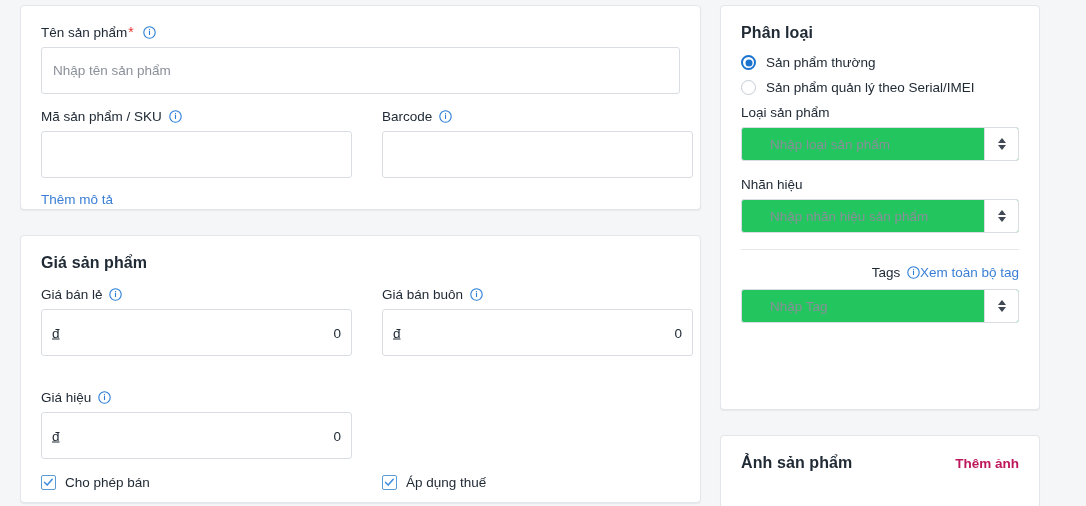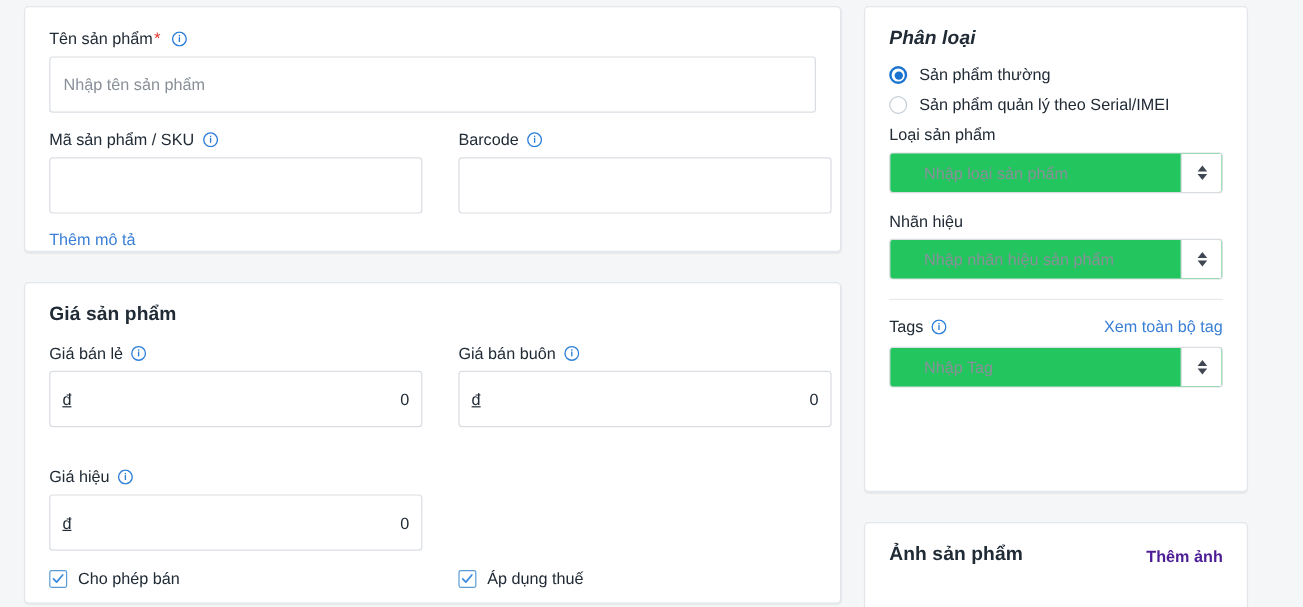--- a/index.html
+++ b/index.html
@@ -25,21 +25,21 @@
   }
   .card-pad{padding:18px 20px 32px 20px;}
 
   .card-title{
     font-size:16px;
     font-weight:600;
     color:#212b36;
     margin:0 0 14px 0;
     letter-spacing:.1px;
   }
-  .card-title.tight{margin-bottom:12px;font-style:italic;}
+  .card-title.tight{margin-bottom:12px;}
 
   .field{margin-bottom:14px;}
   .field:last-child{margin-bottom:0;}
 
   .label{
     display:block;
     font-size:13.5px;
     color:#212b36;
     margin:0 0 6px 0;
     line-height:17px;
@@ -83,21 +83,21 @@
     pointer-events:none;
   }
   .money .input{padding-left:26px;text-align:right;padding-right:11px;color:transparent;}
 
   .link{
     color:#3a7fd5;
     font-size:13.5px;
     text-decoration:none;
     cursor:pointer;
   }
-  .link.bold{font-weight:600;color:#4c1d95;text-align:center;}
+  .link.bold{font-weight:600;color:#be185d;text-align:center;}
 
   .checkrow{display:flex;margin-top:16px;text-align:right;}
   .checkrow .ck-item{display:flex;align-items:center;}
   .checkrow .ck-item.first{width:341px;flex:0 0 341px;}
   .cbox{
     width:15px;height:15px;border:1px solid #5b9bd5;border-radius:2px;
     background:#fff;margin-right:9px;flex:0 0 15px;
     position:relative;box-sizing:border-box;
   }
   .cbox svg{position:absolute;left:1px;top:1px;}
@@ -134,21 +134,21 @@
     border-left:1px solid #d9dde2;
     display:flex;flex-direction:column;align-items:center;justify-content:center;
     background:#fff;cursor:pointer;
   }
   .stepper .tri{width:0;height:0;border-left:4px solid transparent;border-right:4px solid transparent;}
   .stepper .up{border-bottom:5px solid #3e4752;margin-bottom:2px;}
   .stepper .dn{border-top:5px solid #3e4752;}
 
   .hr{height:1px;background:#e6e9ec;margin:16px 0 0 0;}
 
-  .tags-head{display:flex;align-items:center;justify-content:space-between;margin-bottom:8px;}
+  .tags-head{display:flex;align-items:center;justify-content:flex-end;margin-bottom:8px;}
   .tags-head .label{margin:0;}
 
   .imgcard-head{display:flex;align-items:center;justify-content:space-between;}
   .img-placeholder{
     margin:26px auto 0 auto;width:140px;height:60px;position:relative;
   }
 </style>
 </head>
 <body>
 

